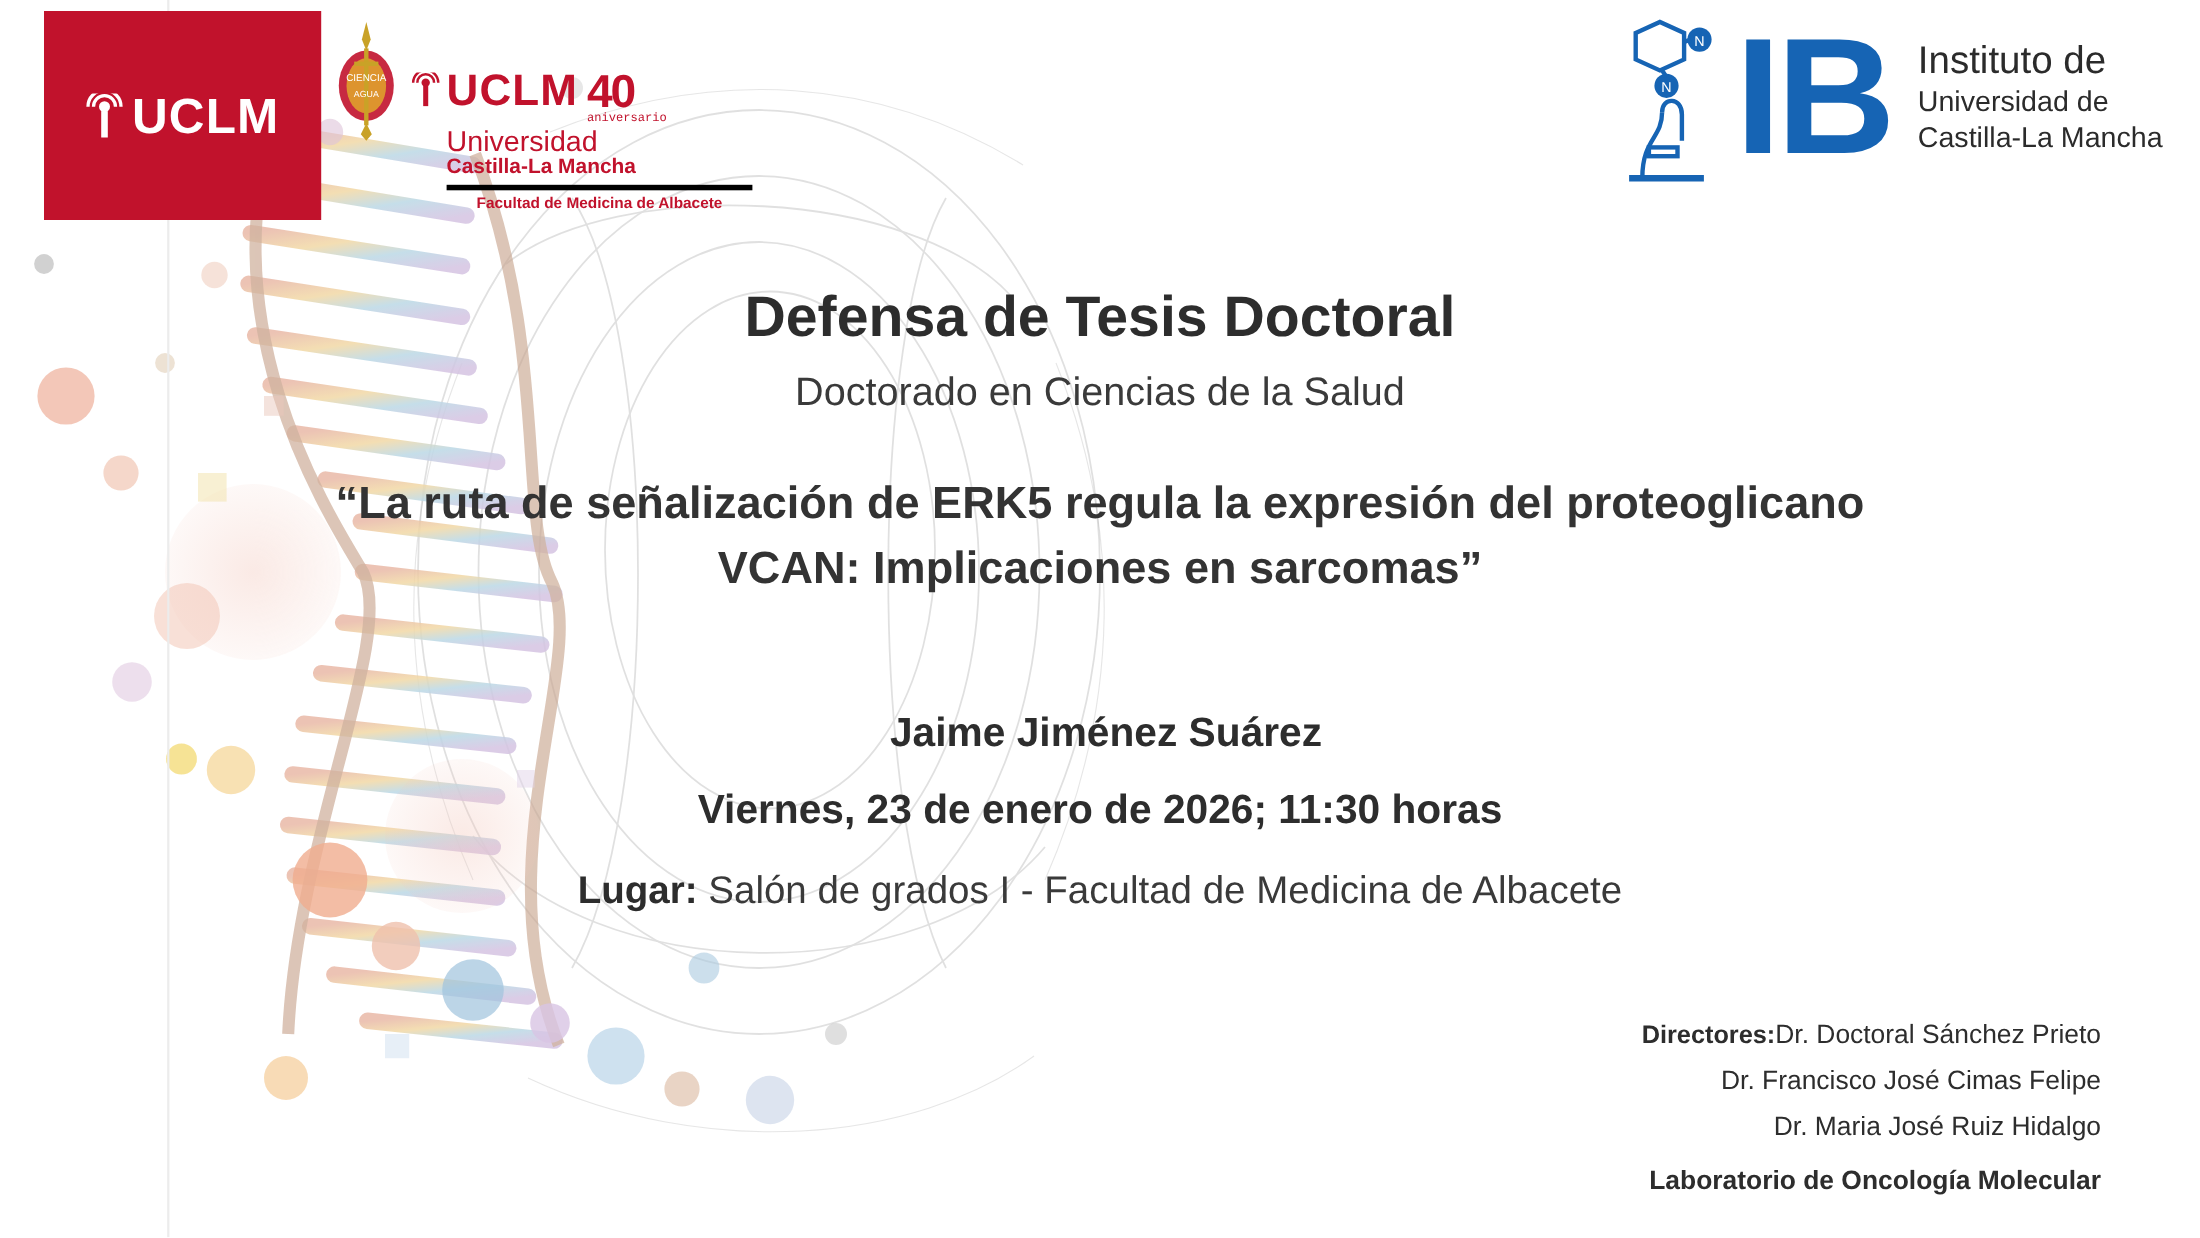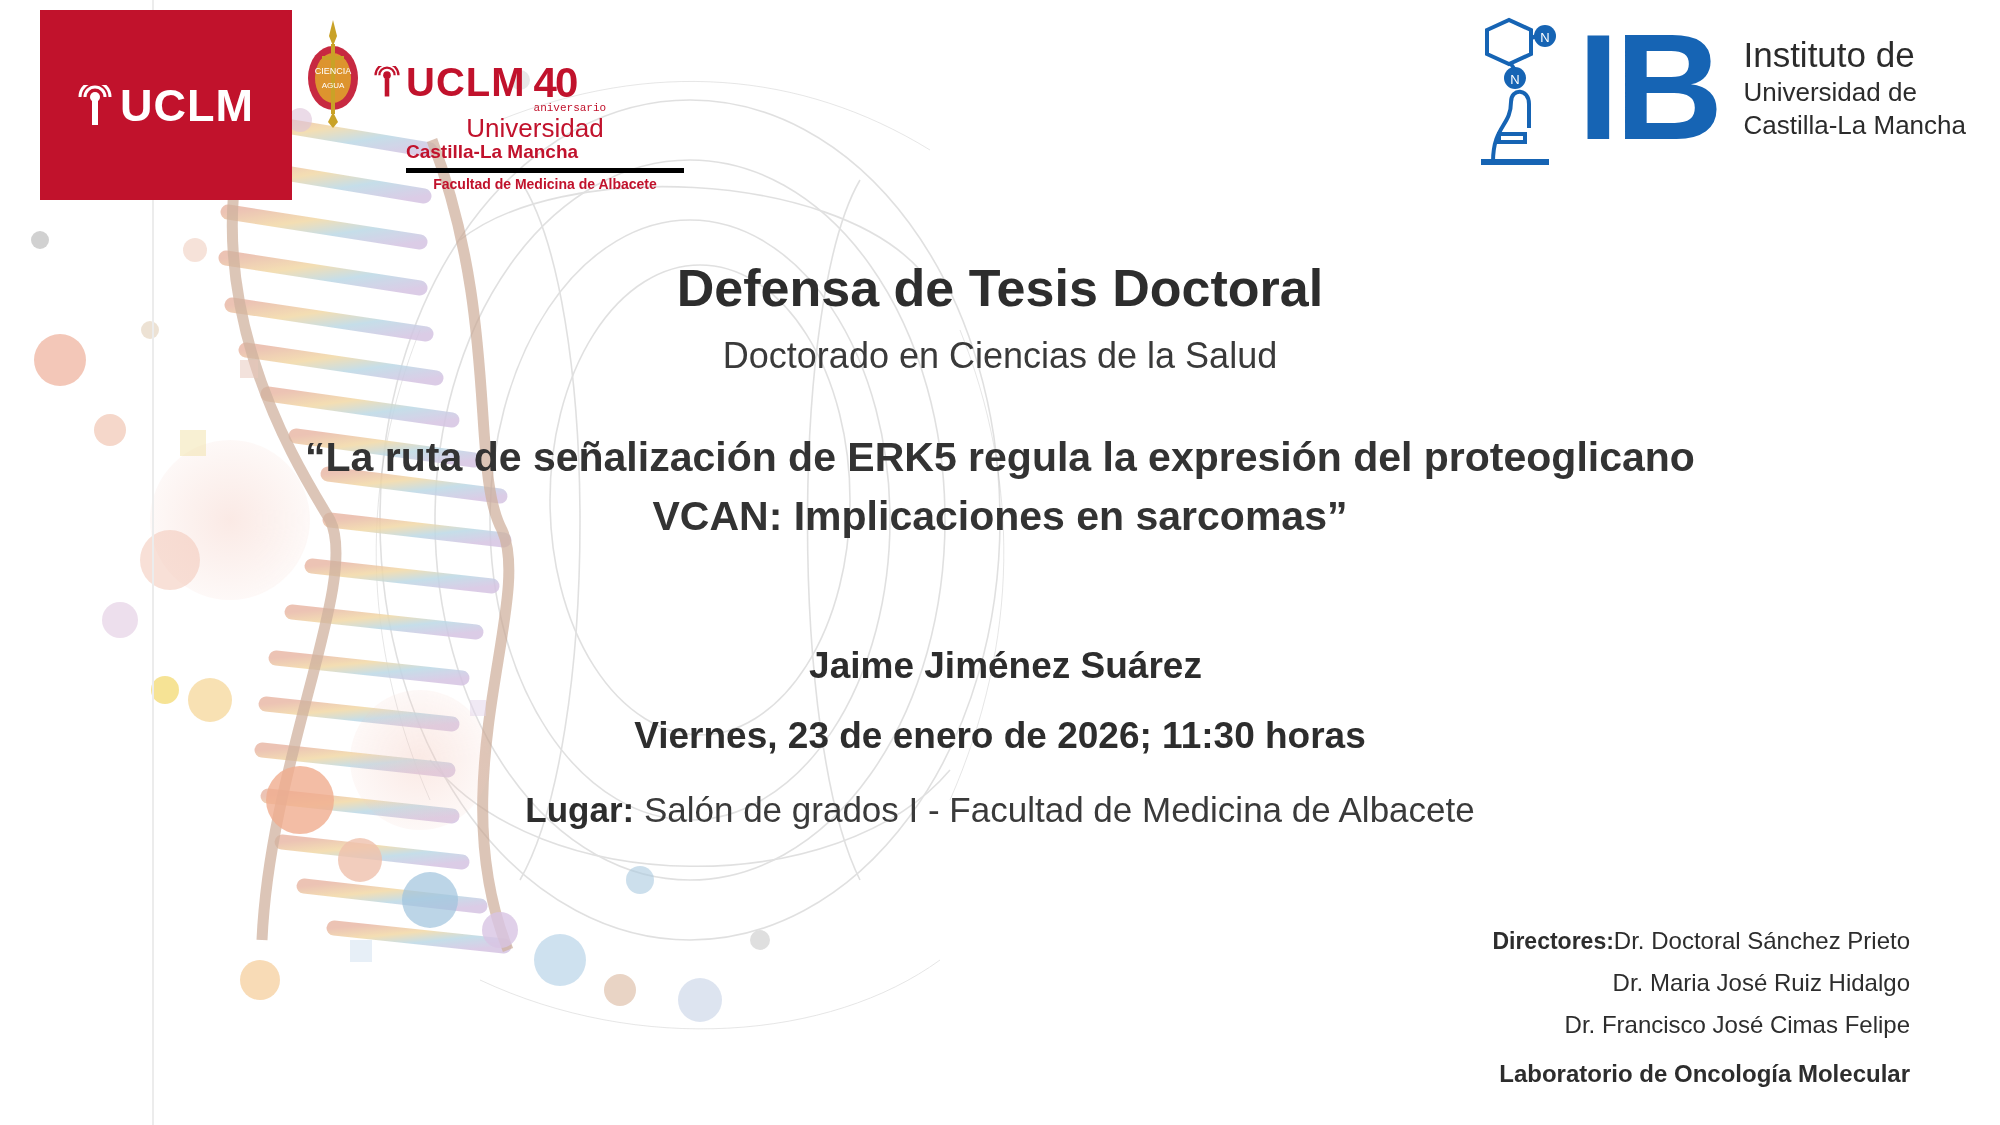--- a/index.html
+++ b/index.html
@@ -128,21 +128,20 @@
     display: block;
     margin-top: -2px;
     font-family: Liberation Mono, monospace;
   }
   .uclm-univ {
     font-size: 26px;
     color: #c1122c;
     line-height: 1.05;
     margin-top: 1px;
     margin-left: 32px;
-    text-align: center;
   }
   .uclm-cm {
     font-size: 19px;
     font-weight: bold;
     color: #c1122c;
     line-height: 1.1;
     margin-left: 32px;
   }
   .uclm-fac {
     font-size: 14px;
@@ -468,18 +467,18 @@
       <b>Lugar:</b>
       <span>Salón de grados I - Facultad de Medicina de Albacete</span>
     </div>
   </div>
 
   <div class="directors">
     <div class="row1">
       <span class="dir-label">Directores:</span>
       <span class="dir-name">Dr. Doctoral Sánchez Prieto</span>
     </div>
+    <div class="dir-name">Dr. Francisco José Cimas Felipe</div>
     <div class="dir-name">Dr. Maria José Ruiz Hidalgo</div>
-    <div class="dir-name">Dr. Francisco José Cimas Felipe</div>
     <div class="lab">Laboratorio de Oncología Molecular</div>
   </div>
 
 </div>
 
 </body></html>

